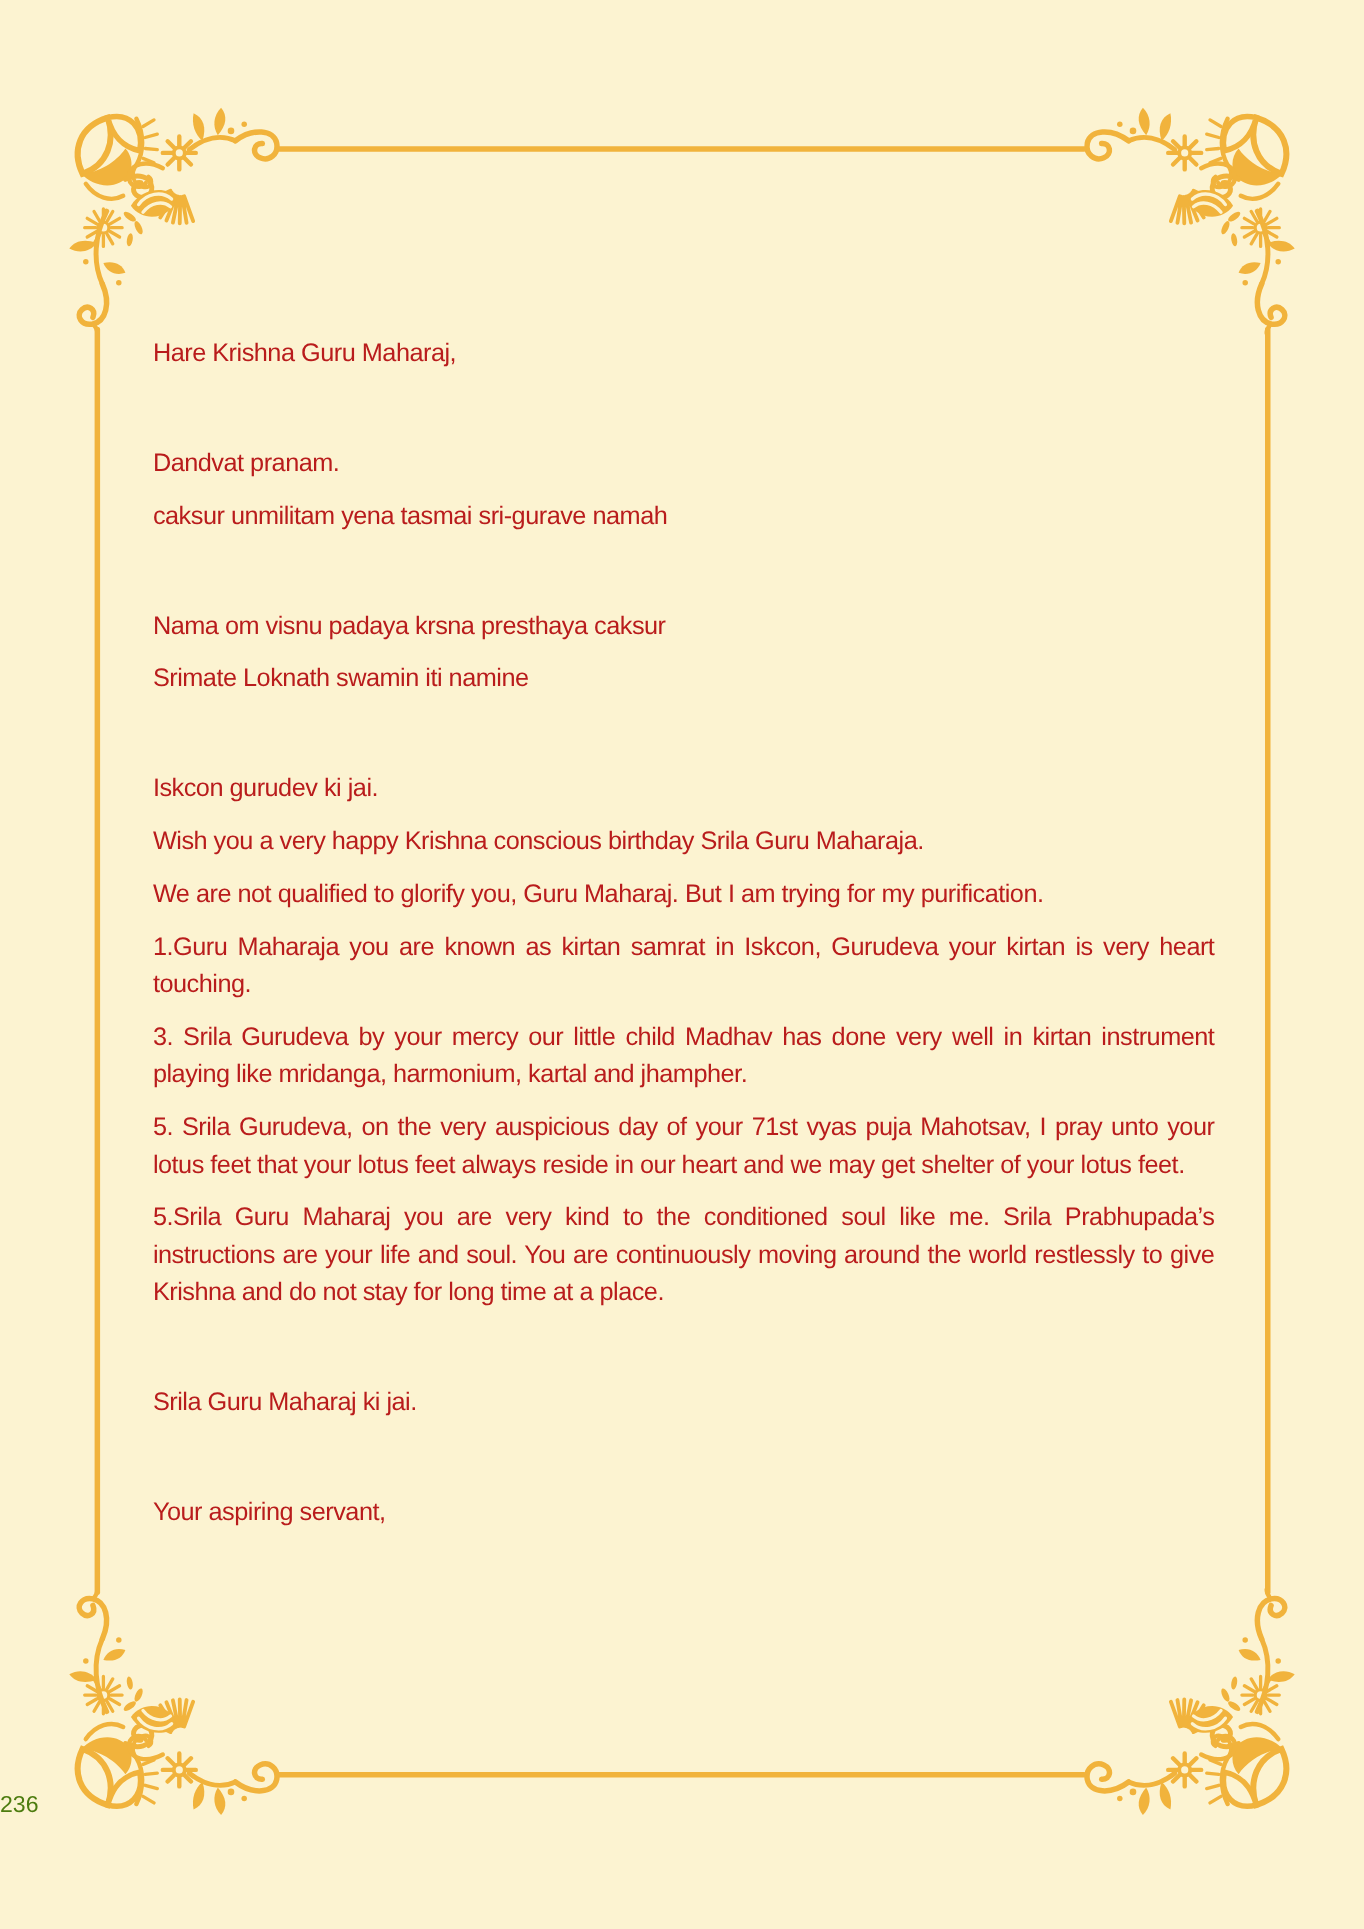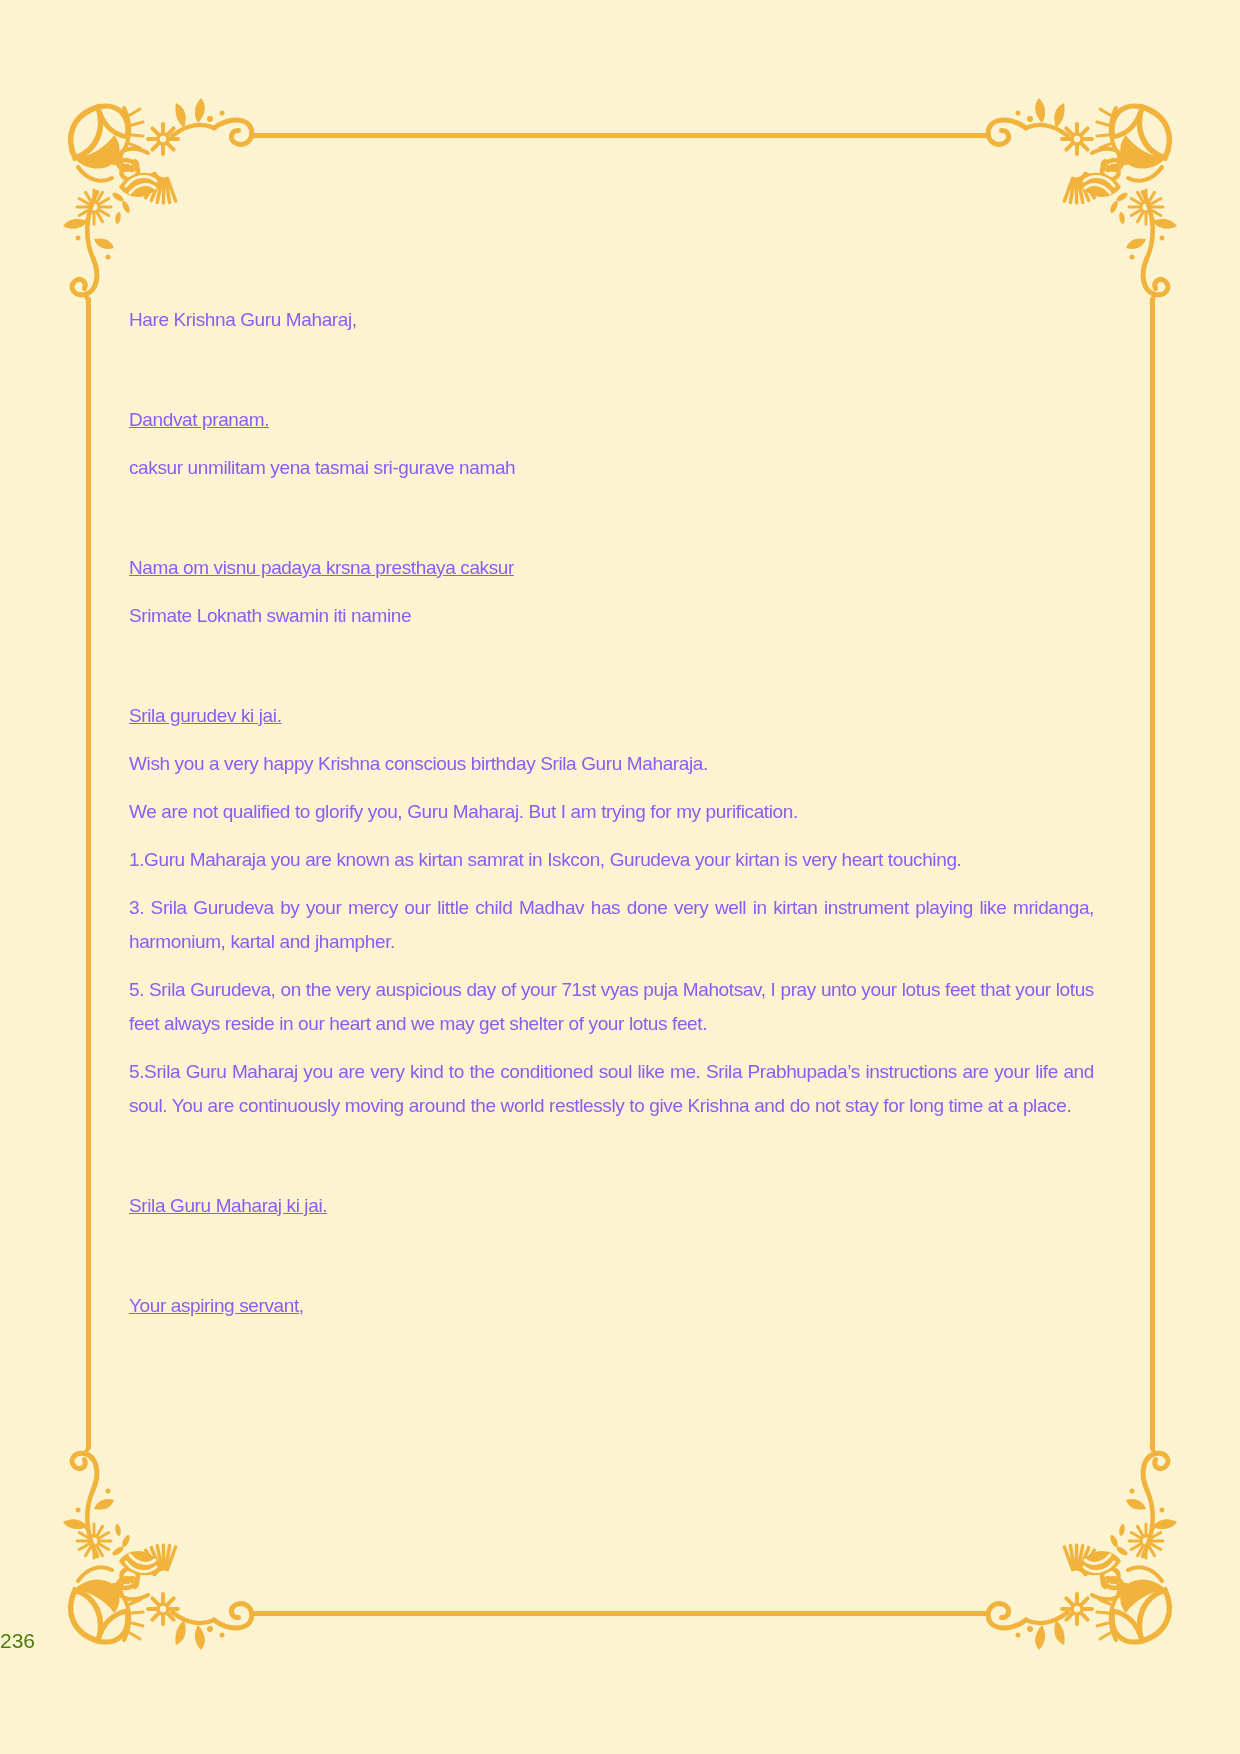--- a/index.html
+++ b/index.html
@@ -25,30 +25,30 @@
   
   .orn { position: absolute; width: 270px; height: 245px; }
   .orn.tl { left: 60px;  top: 95px; }
   .orn.tr { left: 910px; top: 95px;  transform: scaleX(-1); }
   .orn.bl { left: 60px;  top: 1408px; transform: scaleY(-1); }
   .orn.br { left: 910px; top: 1408px; transform: scale(-1,-1); }
 
   
   .letter {
     position: absolute;
-    left: 129px;
+    left: 139px;
     top: 303px;
     width: 965px;
-    color: #8b5cf6;
-    font-size: 19px;
+    color: #b91c1c;
+    font-size: 23px;
     line-height: 34px;
     letter-spacing: -0.02em;
   }
   .letter p { margin: 0 0 14px 0; }
-  .letter p.gap-lg { margin-top: 66px; text-decoration: underline; }
+  .letter p.gap-lg { margin-top: 66px; }
   .letter p.justify { text-align: justify; }
 
   .page-number {
     position: absolute;
     left: 0;
     top: 1626px;
     width: 100%;
     text-align: left;
     color: #4d7c0f;
     font-size: 21px;
@@ -129,21 +129,21 @@
   <div class="frame-line h bottom-line"></div>
   <div class="frame-line v left-line"></div>
   <div class="frame-line v right-line"></div>
 
   <div class="letter">
     <p>Hare Krishna Guru Maharaj,</p>
     <p class="gap-lg">Dandvat pranam.</p>
     <p>caksur unmilitam yena tasmai sri-gurave namah</p>
     <p class="gap-lg">Nama om visnu padaya krsna presthaya caksur</p>
     <p>Srimate Loknath swamin iti namine</p>
-    <p class="gap-lg">Srila gurudev ki jai.</p>
+    <p class="gap-lg">Iskcon gurudev ki jai.</p>
     <p>Wish you a very happy Krishna conscious birthday Srila Guru Maharaja.</p>
     <p>We are not qualified to glorify you, Guru Maharaj. But I am trying for my purification.</p>
     <p class="justify">1.Guru Maharaja you are known as kirtan samrat in Iskcon, Gurudeva your  kirtan is very heart touching.</p>
     <p class="justify">3. Srila Gurudeva by your mercy our little child Madhav has done very well in kirtan instrument playing like mridanga, harmonium, kartal and jhampher.</p>
     <p class="justify">5. Srila Gurudeva, on the very auspicious day of your 71st vyas puja Mahotsav, I pray unto your lotus feet that your lotus feet always reside in our heart and we may get shelter of your lotus feet.</p>
     <p class="justify">5.Srila Guru Maharaj you are very kind to the conditioned soul like me. Srila Prabhupada’s instructions are your life and soul. You are continuously moving around the world restlessly to give Krishna and do not stay for long time at a place.</p>
     <p class="gap-lg">Srila Guru Maharaj ki jai.</p>
     <p class="gap-lg">Your aspiring servant,</p>
   </div>
 

